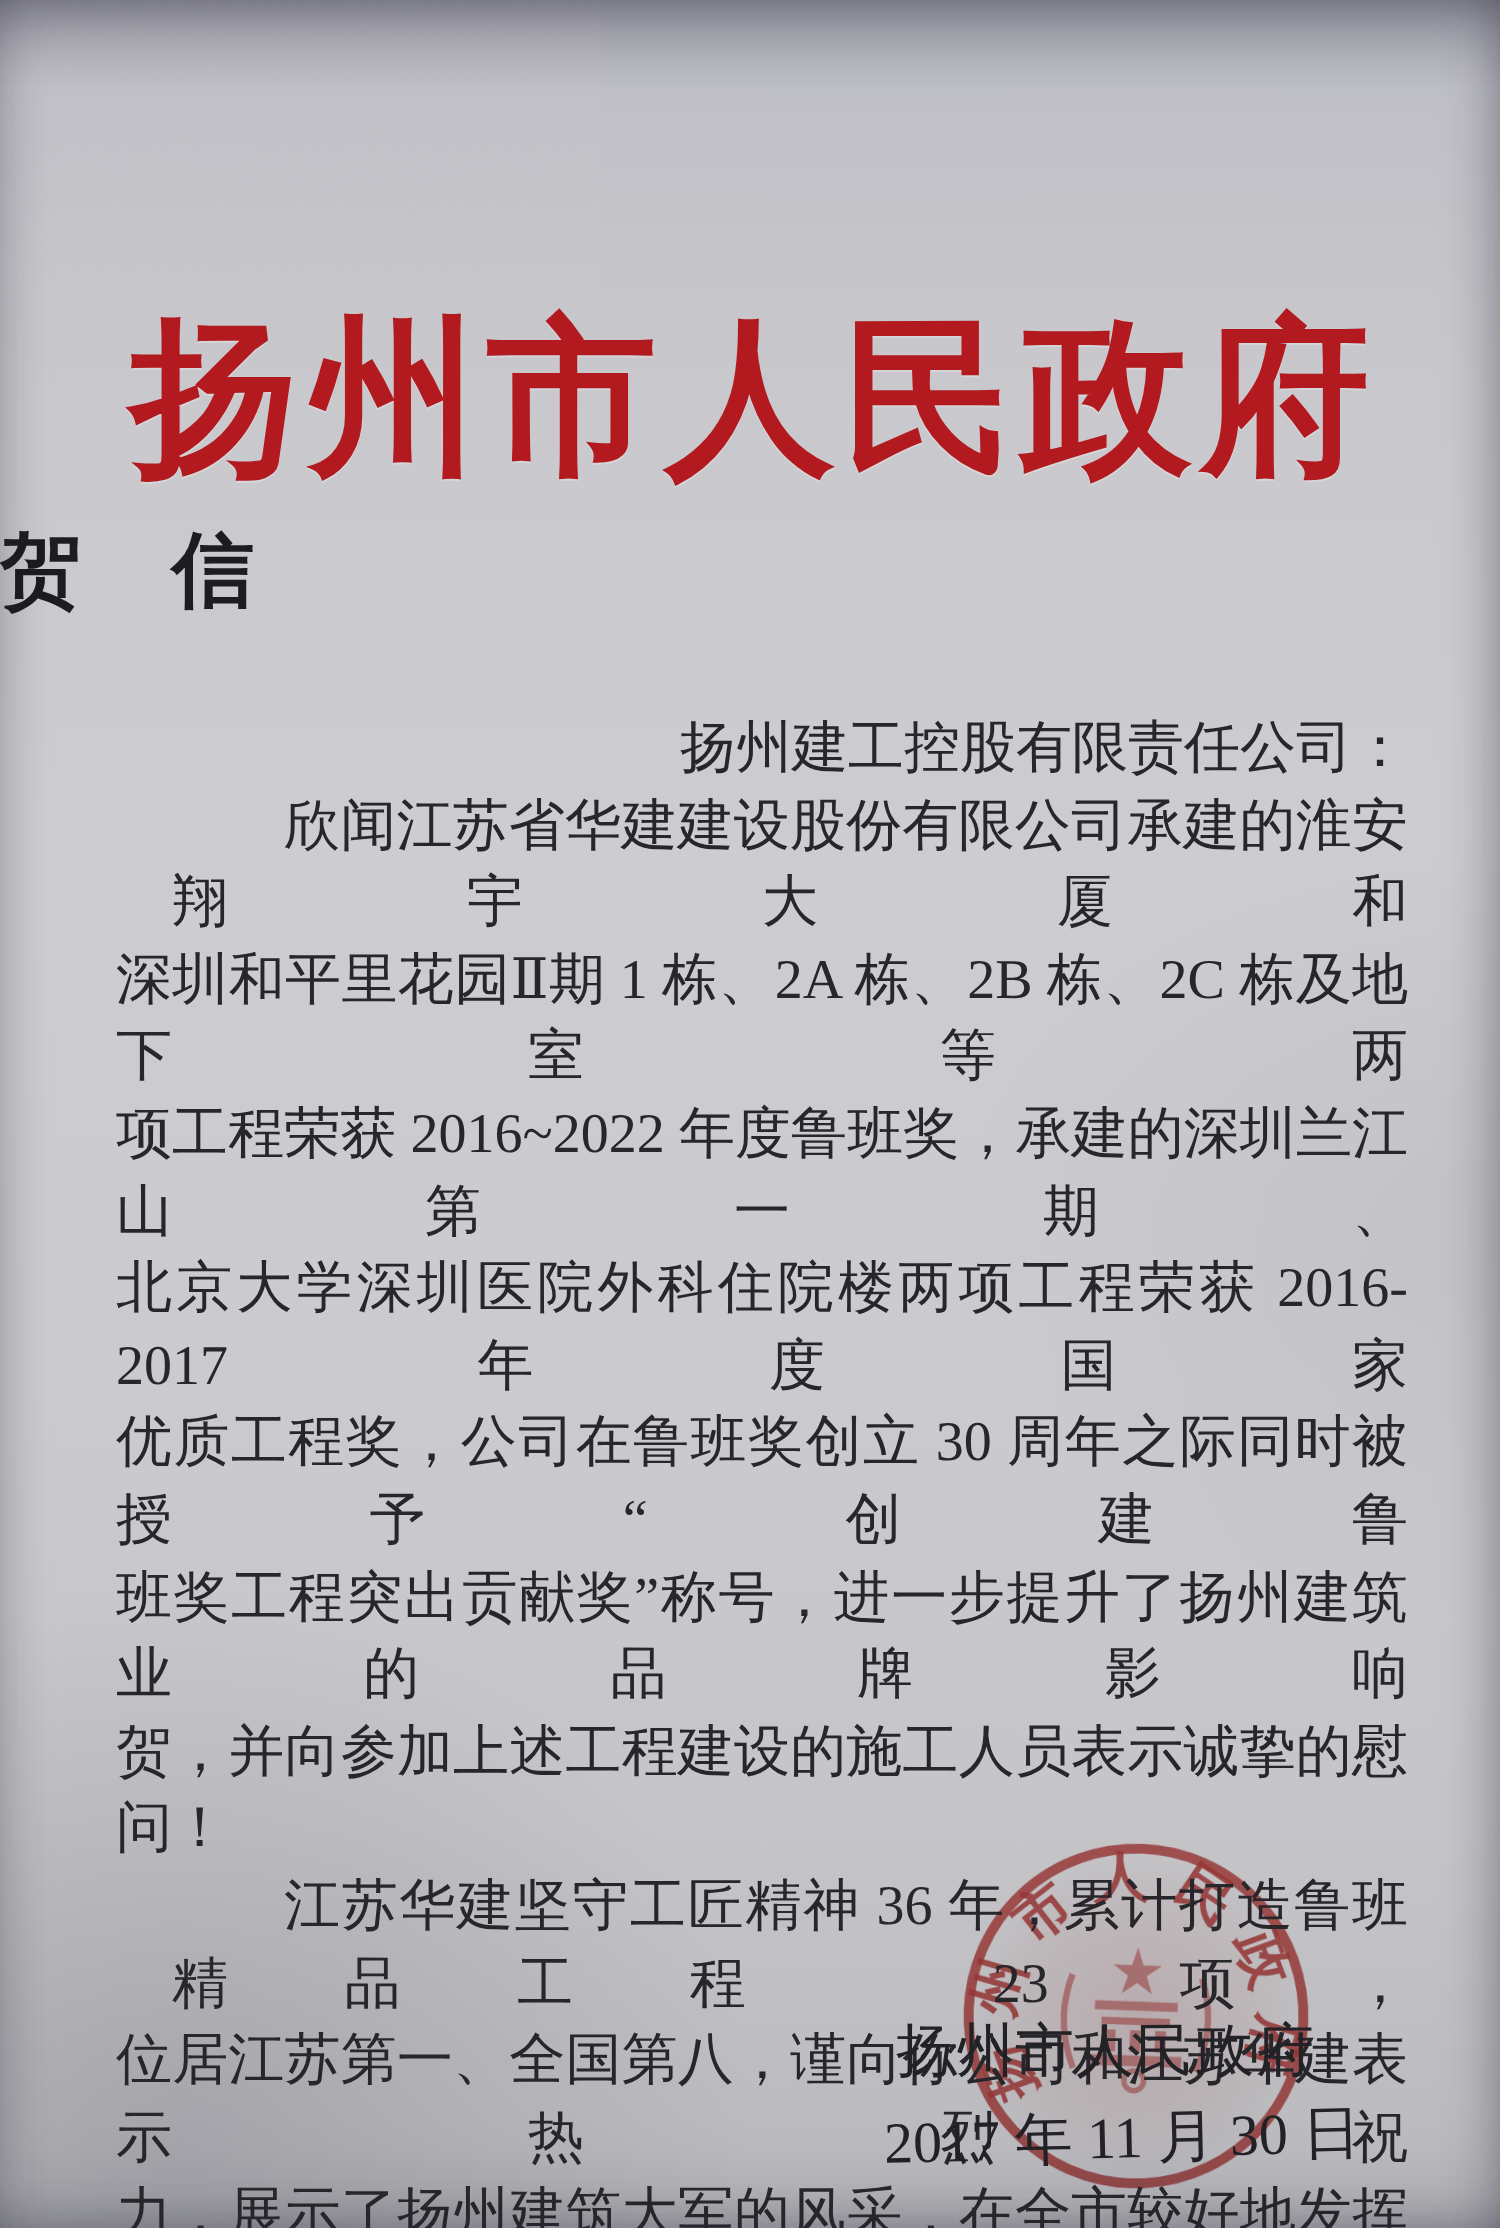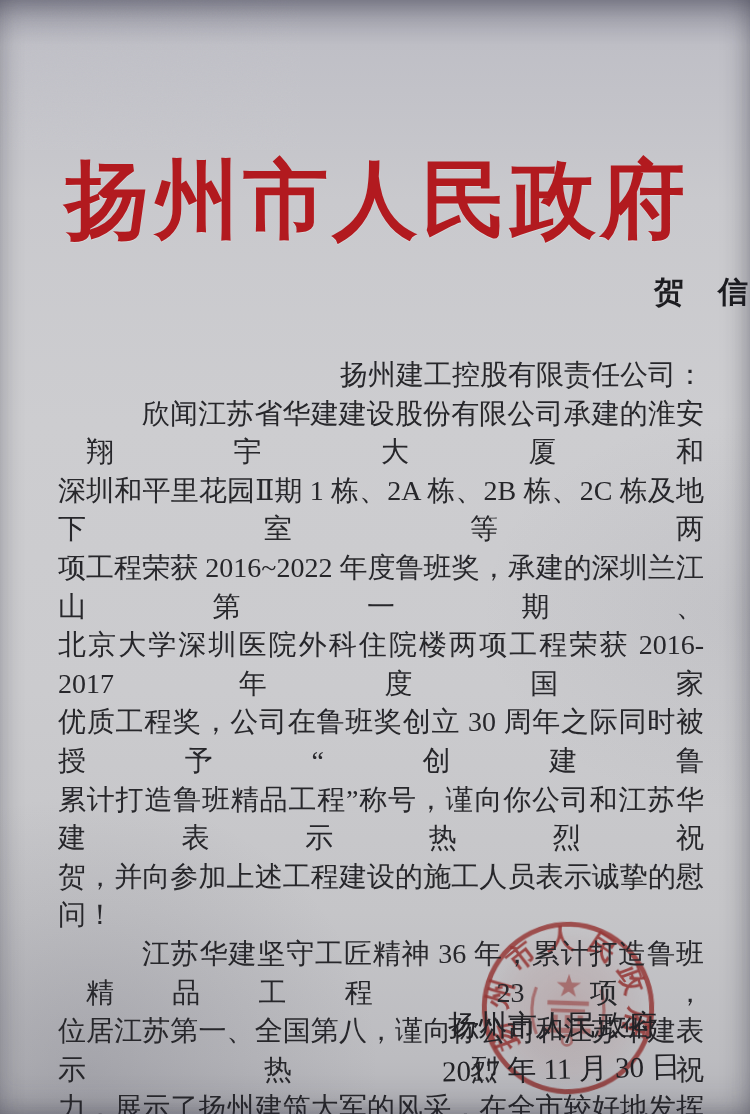--- a/index.html
+++ b/index.html
@@ -25,23 +25,23 @@
   .noise{position:absolute;inset:0;z-index:5;opacity:.08;pointer-events:none;mix-blend-mode:overlay;}
 
   .title{
     position:absolute;top:146px;left:65px;width:620px;height:112px;
     font-size:85px;font-weight:bold;line-height:108px;
     color:var(--title-red,#b21a1f);
     text-align:justify;text-align-last:justify;
     text-shadow:0 1px 0 rgba(255,255,255,.25);
   }
   .subtitle{
-    position:absolute;top:272px;left:0;width:100%;
-    font-size:30px;font-weight:bold;letter-spacing:2px;
-    color:#1d1d21;text-align:right;
+    position:absolute;top:258px;left:0;width:100%;
+    font-size:41px;font-weight:bold;letter-spacing:2px;
+    color:#1d1d21;text-align:left;
   }
   .letter{
     position:absolute;top:356px;left:58px;width:646px;z-index:2;
     font-size:28px;line-height:38.6px;color:#27272b;
     overflow:hidden;
   }
   .salutation{text-align:right;overflow:hidden;white-space:nowrap;}
   .line{text-align:justify;text-align-last:justify;overflow:hidden;}
   .line.first{text-indent:2em;margin-left:28px;}
   .line.end{text-align-last:left;}
@@ -70,21 +70,21 @@
   <div class="subtitle">贺　信</div>
 
   <div class="letter">
     <div class="salutation">扬州建工控股有限责任公司：</div>
 
   <div class="line first">欣闻江苏省华建建设股份有限公司承建的淮安翔宇大厦和</div>
       <div class="line">深圳和平里花园Ⅱ期 1 栋、2A 栋、2B 栋、2C 栋及地下室等两</div>
       <div class="line">项工程荣获 2016~2022 年度鲁班奖，承建的深圳兰江山第一期、</div>
       <div class="line">北京大学深圳医院外科住院楼两项工程荣获 2016-2017 年度国家</div>
       <div class="line">优质工程奖，公司在鲁班奖创立 30 周年之际同时被授予“创建鲁</div>
-      <div class="line">累计打造鲁班精品工程”称号，谨向你公司和江苏华建表示热烈祝</div>
+      <div class="line">班奖工程突出贡献奖”称号，进一步提升了扬州建筑业的品牌影响</div>
       <div class="line end">贺，并向参加上述工程建设的施工人员表示诚挚的慰问！</div>
       <div class="line first">江苏华建坚守工匠精神 36 年，累计打造鲁班精品工程 23 项，</div>
       <div class="line">位居江苏第一、全国第八，谨向你公司和江苏华建表示热烈祝</div>
       <div class="line">力，展示了扬州建筑大军的风采，在全市较好地发挥了榜样和示</div>
     </div>
 
   <svg class="seal" viewBox="0 0 200 200" aria-hidden="true">
     <defs>
       <radialGradient id="sealwash" cx="50%" cy="50%" r="50%">
         <stop offset="0%" stop-color="#c24a45" stop-opacity="0.16"></stop>

